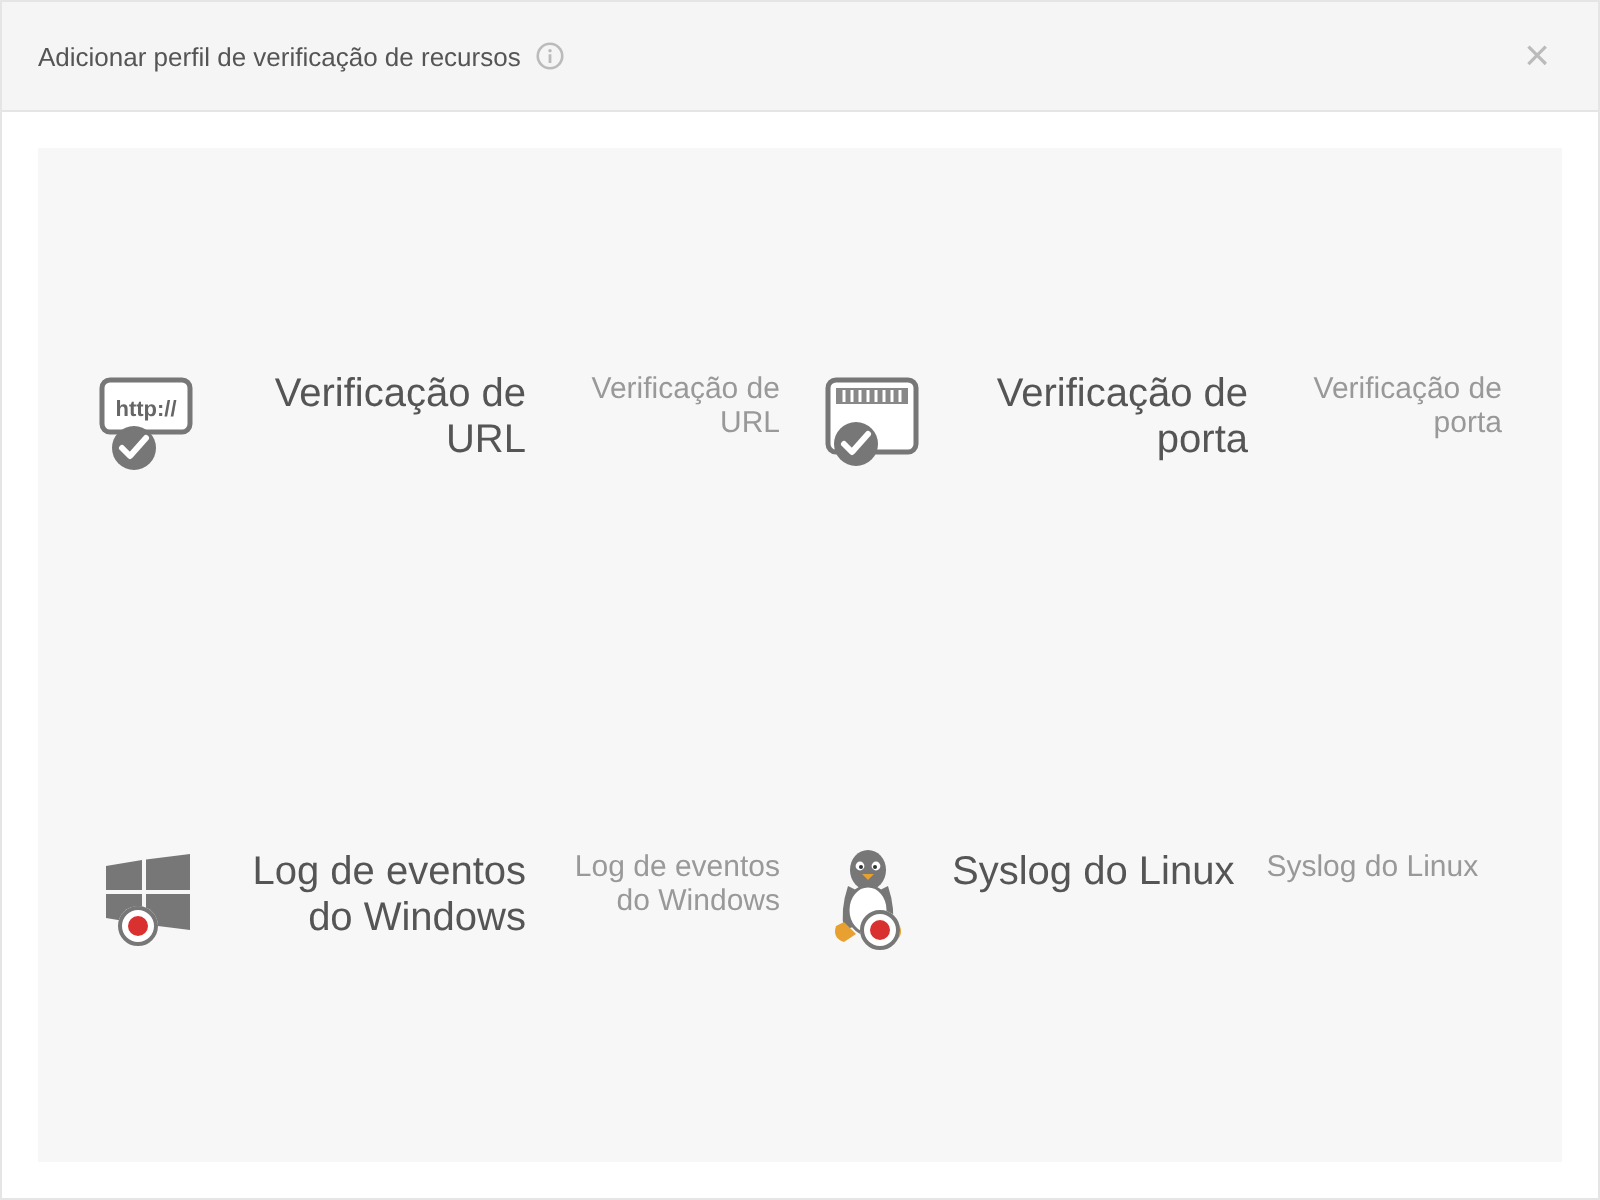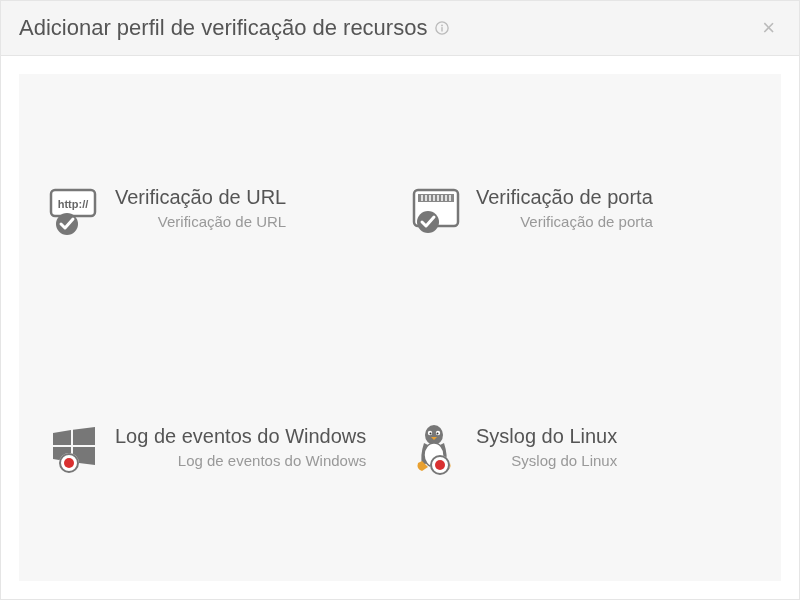--- a/index.html
+++ b/index.html
@@ -24,21 +24,21 @@
       display: flex;
       align-items: center;
       justify-content: space-between;
     }
     .modal-title-wrap {
       display: flex;
       align-items: center;
       gap: 8px;
     }
     .modal-title {
-      font-size: 22px;
+      font-size: 13px;
       font-weight: 400;
       color: #555;
     }
     .info-icon {
       color: #bbb;
       font-size: 14px;
       display: inline-flex;
     }
     .close-btn {
       color: #bbb;
@@ -74,22 +74,22 @@
     .option-icon {
       width: 52px;
       height: 52px;
       flex-shrink: 0;
       display: flex;
       align-items: center;
       justify-content: center;
     }
     .option-text {
       display: flex;
-      flex-direction: column;
-      gap: 4px;
+      flex-direction: row;
+      gap: 16px;
       padding-top: 2px;
     }
     .option-title {
       font-size: 20px;
       color: #555;
       font-weight: 400;
     }
     .option-desc {
       font-size: 15px;
       color: #999;

